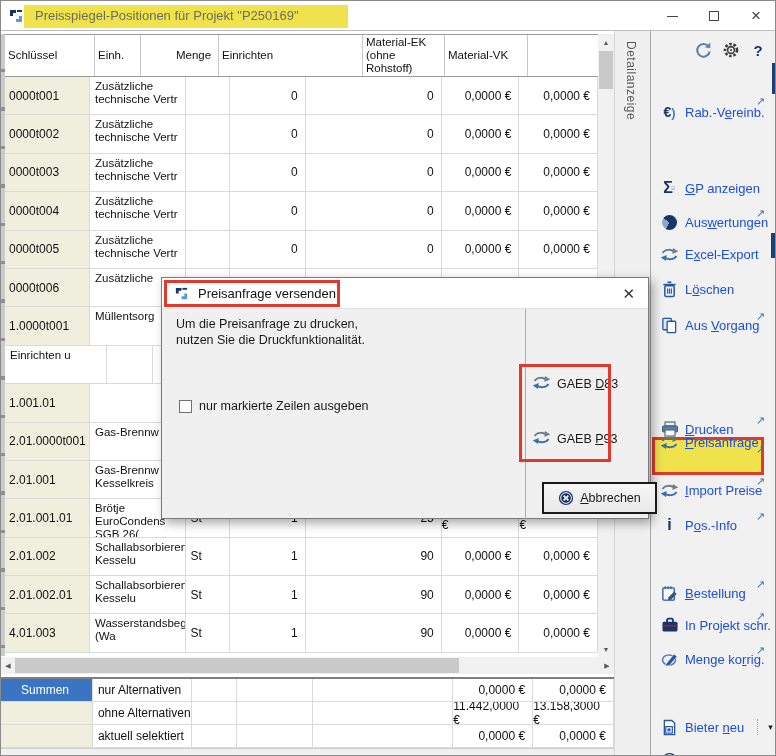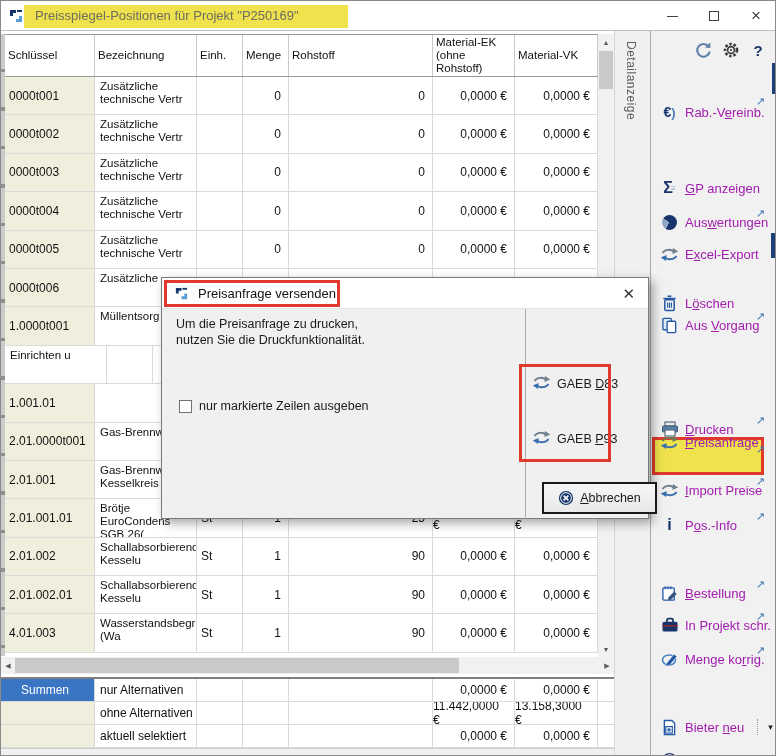--- a/index.html
+++ b/index.html
@@ -18,21 +18,21 @@
   #btn-max .box { width:10px; height:10px; border:1px solid #444; }
 
   
   #rowstrip { position:absolute; left:0; top:33px; width:4px; height:622px;
     background:repeating-linear-gradient(180deg,#cbcbcb 0 35px,#909090 35px 38.4px); }
   #tbl { position:absolute; left:4px; top:33px; width:593px; background:#fff; }
   .thead { display:flex; height:43px; border-top:1px solid #9a9a9a; border-bottom:1px solid #9a9a9a; }
   .th { font-size:11.5px; color:#111; padding:2px 3px; border-right:1px solid #c9c9c9; display:flex; align-items:center; white-space:pre-line; line-height:13px; overflow:hidden; }
   .trow { display:flex; height:38.4px; border-bottom:1px solid #dadada; background:#fff; }
   .td { font-size:12px; color:#111; border-right:1px solid #dadada; overflow:hidden; }
-  .w-key{width:90px;} .w-name{width:102px;} .w-einh{width:46px;} .w-menge{width:46px;} .w-kost{width:144px;} .w-ek{width:82px;} .w-vk{width:83px;}
+  .w-key{width:90px;} .w-name{width:102px;} .w-einh{width:46px;} .w-menge{width:46px;margin-left:32px;} .w-kost{width:144px;} .w-ek{width:82px;} .w-vk{width:83px;}
   .td.key { background:#f0eedc; display:flex; align-items:center; padding-left:4px; }
   .td.name { padding:3px 0 0 5px; white-space:pre-line; line-height:13px; font-size:11.5px; }
   .td.einh { display:flex; align-items:center; padding-left:4px; }
   .td.num { display:flex; align-items:center; justify-content:flex-end; padding-right:7px; }
 
   
   #vsb { position:absolute; left:597px; top:33px; width:16px; height:623px; background:#f1f1f1; }
   #vsb .sbbtn { position:absolute; left:0; width:16px; height:16px; display:flex; align-items:center; justify-content:center; font-size:7px; color:#5a5a5a; }
   #vsb .up { top:0; } #vsb .down { bottom:0; }
   #vsb .thumb { position:absolute; left:1px; top:17px; width:14px; height:38px; background:#c9c9c9; }
@@ -51,21 +51,21 @@
   .sc.snum { justify-content:flex-end; padding-right:7px; }
   #bottomstrip { position:absolute; left:0; top:747px; width:613px; height:9px; background:#f0f0f0; border-top:1px solid #cfcfcf; }
 
   
   #detailstrip { position:absolute; left:613px; top:30px; width:36px; height:726px; background:#f0f0f0; border-left:1px solid #d6d6d6; }
   #detail-tab { position:absolute; left:9px; top:10px; writing-mode:vertical-rl; font-size:12px; color:#5a5a5a; letter-spacing:.5px; }
   #sidebar { position:absolute; left:649px; top:30px; width:127px; height:726px; background:#f1f1f1; border-left:1px solid #a8a8a8; }
   .topicon { position:absolute; top:9px; width:20px; height:20px; display:flex; align-items:center; justify-content:center; }
   #ic-refresh { left:42px; } #ic-gear { left:70px; } #ic-help { left:97px; font-size:15px; font-weight:bold; color:#17356b; }
   .sbitem { position:absolute; left:9px; height:22px; display:flex; align-items:center; gap:6px; white-space:nowrap; }
-  .sbitem .lbl { font-size:13px; color:#a21caf; }
+  .sbitem .lbl { font-size:13px; color:#1d4ed8; }
   .sbitem .ticon { width:19px; display:flex; align-items:center; justify-content:center; font-weight:bold; }
   .extarrow { position:absolute; left:105px; font-size:11px; color:#3a6fae; }
   #preisanfrage-hl { position:absolute; left:1px; top:406px; width:112px; height:38px; background:#efe24d; border:3px solid #e0392d; }
   .txticon { font-size:14px; font-weight:bold; color:#17356b; }
   .pie { width:15px; height:15px; border-radius:50%; background:conic-gradient(from 210deg,#8fa7c4 0 95deg,#17356b 95deg 360deg); }
   .vdots { border-left:1px dotted #999; height:16px; margin-left:7px; }
   .ddarrow { font-size:9px; color:#222; margin-left:4px; }
   .edge-mark { position:absolute; background:#1d3f77; z-index:6; }
 
   
@@ -105,24 +105,23 @@
       </div>
     <div class="winbtn" id="btn-close">
         <span>×</span>
       </div>
   </div>
 
   <div id="rowstrip"></div>
   <div id="tbl">
     <div class="thead">
       <div class="th w-key">Schlüssel</div>
-      <div class="th w-name">Bezeichnung</div>
       <div class="th w-einh">Einh.</div>
       <div class="th w-menge">Menge</div>
-      <div class="th w-kost">Rohstoff</div>
+      <div class="th w-kost">Einrichten</div>
       <div class="th w-ek">Material-EK
 (ohne Rohstoff)</div>
       <div class="th w-vk">Material-VK</div>
     </div>
 
     <div class="trow">
       <div class="td key w-key">0000t001</div>
       <div class="td name w-name">Zusätzliche technische Vertr</div>
       <div class="td einh w-einh"></div>
       <div class="td num w-menge">0</div>
@@ -355,21 +354,21 @@
           <svg width="19" height="15" viewBox="0 0 19 15">
             <path d="M2.5 6 C5 2,11 2,14 4.5" fill="none" stroke="#6e7f8e" stroke-width="1.8"></path>
             <path d="M13 1 L18.2 4.6 L12.4 7 Z" fill="#6e7f8e"></path>
             <path d="M16.5 9 C14 13,8 13,5 10.5" fill="none" stroke="#3a6fae" stroke-width="1.8"></path>
             <path d="M6 14 L0.8 10.4 L6.6 8 Z" fill="#3a6fae"></path>
           </svg>
         </span>
       <span class="lbl"><span>E</span><u>x</u><span>cel-Export</span></span>
     </div>
 
-    <div class="sbitem" style="top:261px">
+    <div class="sbitem" style="top:247px">
       <span class="ticon">
           <svg width="15" height="17" viewBox="0 0 16 18">
             <rect x="3" y="5" width="10" height="11.5" rx="1.5" fill="none" stroke="#2458a5" stroke-width="1.6"></rect>
             <line x1="1.5" y1="3.8" x2="14.5" y2="3.8" stroke="#2458a5" stroke-width="1.8"></line>
             <line x1="6" y1="1.3" x2="10" y2="1.3" stroke="#2458a5" stroke-width="1.8"></line>
             <line x1="6" y1="8" x2="6" y2="13.5" stroke="#2458a5" stroke-width="1.2"></line>
             <line x1="8" y1="8" x2="8" y2="13.5" stroke="#2458a5" stroke-width="1.2"></line>
             <line x1="10" y1="8" x2="10" y2="13.5" stroke="#2458a5" stroke-width="1.2"></line>
           </svg>
         </span>

